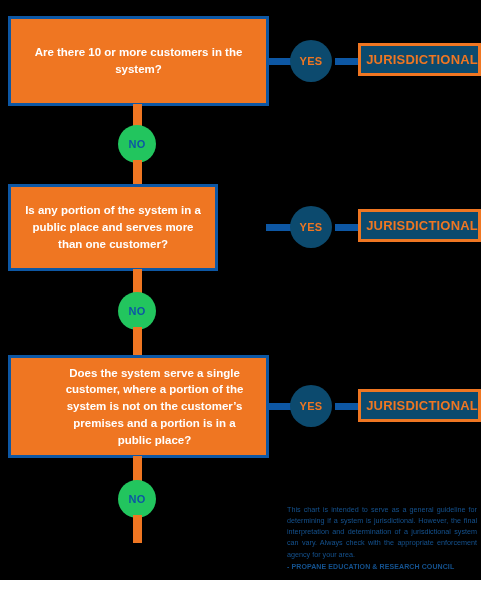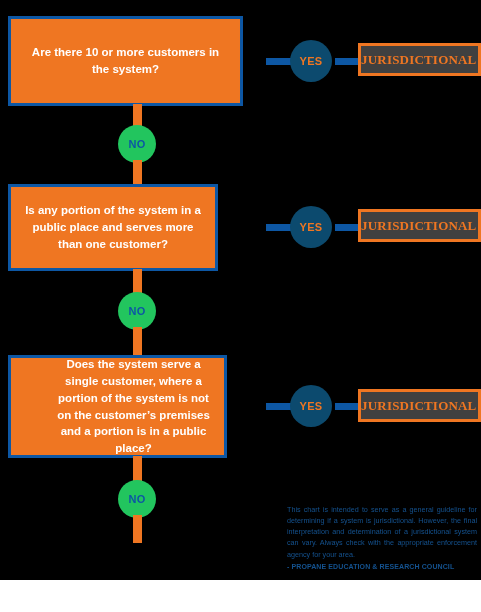--- a/index.html
+++ b/index.html
@@ -75,30 +75,29 @@
     justify-content: center;
     font-weight: bold;
     font-size: 11px;
     letter-spacing: 0.3px;
   }
 
   
   .res-juris {
     position: absolute;
     box-sizing: border-box;
-    background: #404040;
+    background: #0c4a6e;
     border: 3px solid #ef7622;
     color: #ef7622;
     display: flex;
     align-items: center;
-    justify-content: flex-start;
+    justify-content: flex-end;
     font-weight: bold;
     font-size: 13px;
     letter-spacing: 0.2px;
-    font-family: Liberation Serif, serif;
   }
 
   
   .res-nonjuris {
     position: absolute;
     box-sizing: border-box;
     background: #ef7622;
     border: 3px solid #0d57a4;
     color: #0d57a4;
     display: flex;
@@ -134,21 +133,21 @@
 </style>
 </head>
 <body>
 
 <div id="chart-root">
 
   <div class="conn blue" style="left:266px; top:58px; width:32px; height:7px;"></div>
 
   <div class="conn blue" style="left:335px; top:58px; width:26px; height:7px;"></div>
 
-  <div class="q-box" style="left:8px; top:16px; width:235px; height:90px;">
+  <div class="q-box" style="left:8px; top:16px; width:261px; height:90px;">
     <span>Are there 10 or more customers in the system?</span>
   </div>
 
   <div class="circle-yes" style="left:290px; top:40px;">
     <span>YES</span>
   </div>
 
   <div class="res-juris" style="left:358px; top:43px; width:123px; height:33px;">
     <span>JURISDICTIONAL</span>
   </div>
@@ -180,21 +179,21 @@
 
   <div class="circle-no" style="left:118px; top:292px;">
     <span>NO</span>
   </div>
 
   <div class="conn" style="left:133px; top:327px; width:9px; height:30px;"></div>
 
   <div class="conn blue" style="left:266px; top:403px; width:32px; height:7px;"></div>
   <div class="conn blue" style="left:335px; top:403px; width:26px; height:7px;"></div>
 
-  <div class="q-box" style="left:8px; top:355px; width:219px; height:103px;padding-left:44px;">
+  <div class="q-box" style="left:8px; top:355px; width:261px; height:103px;padding-left:44px;">
     <span>Does the system serve a single customer, where a portion of the system is not on the customer’s premises and a portion is in a public place?</span>
   </div>
 
   <div class="circle-yes" style="left:290px; top:385px;">
     <span>YES</span>
   </div>
 
   <div class="res-juris" style="left:358px; top:389px; width:123px; height:33px;">
     <span>JURISDICTIONAL</span>
   </div>

